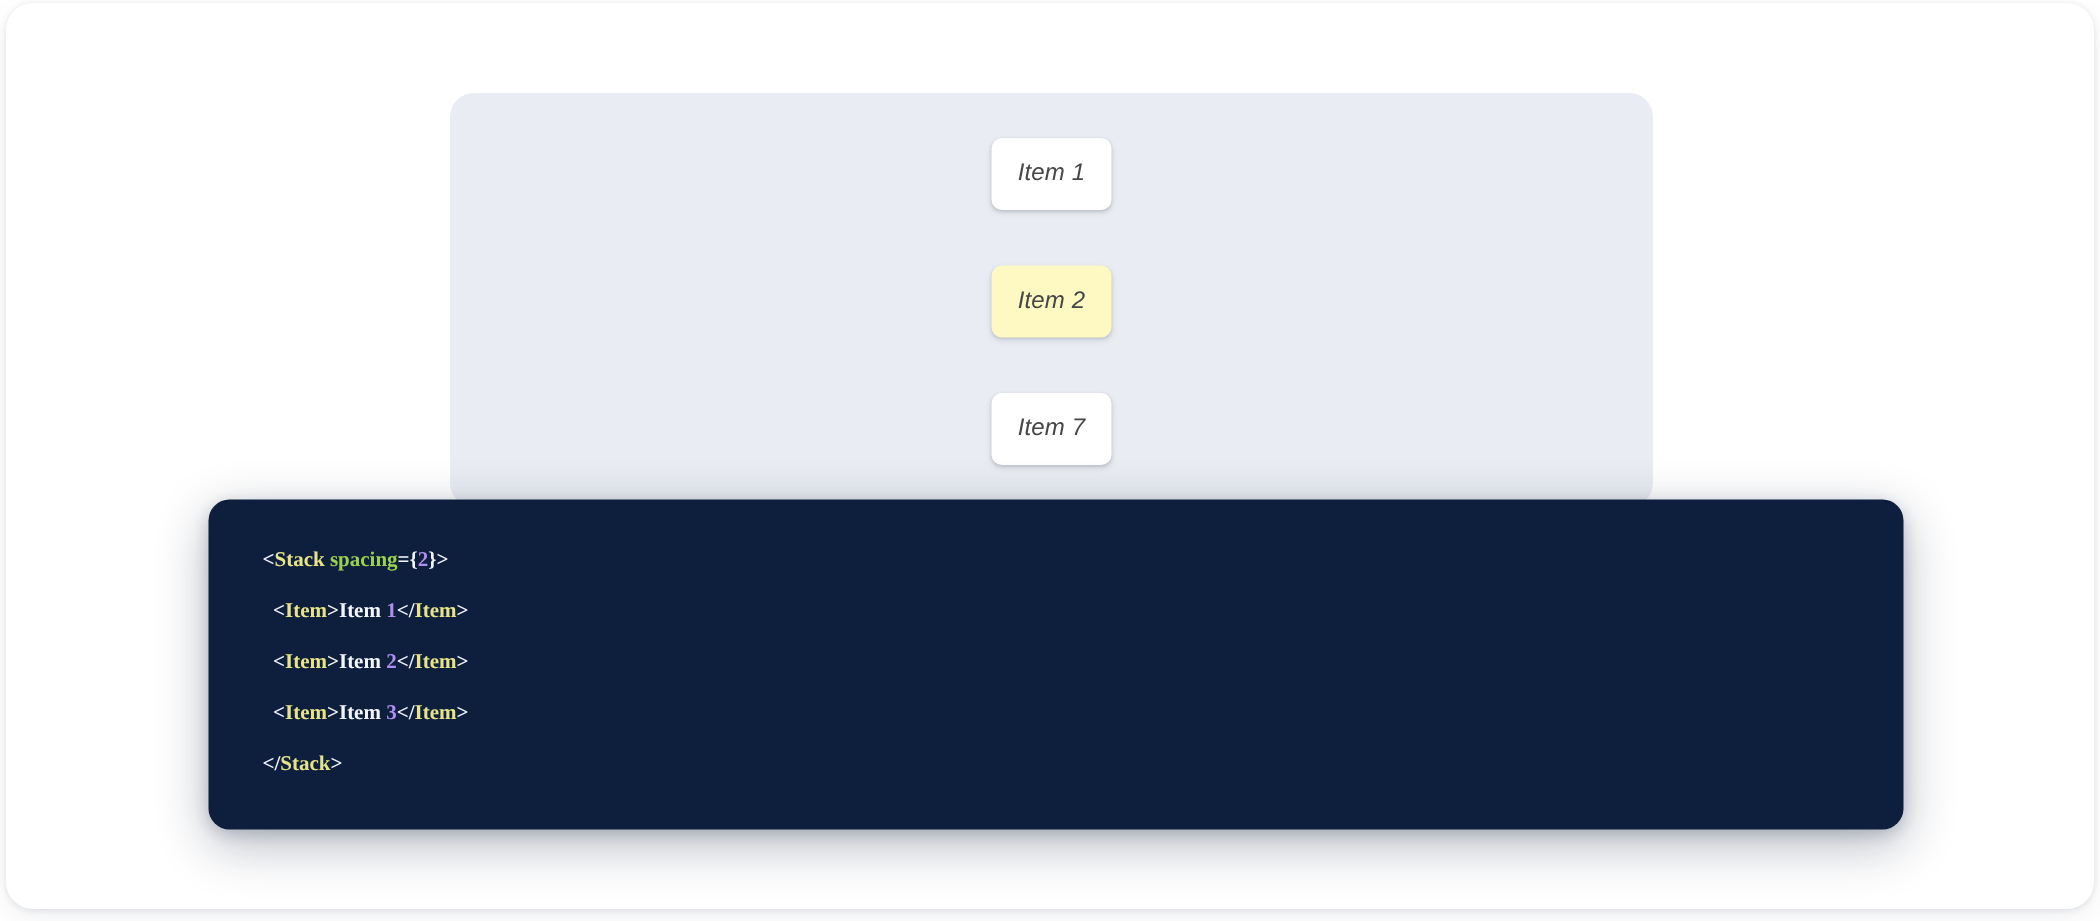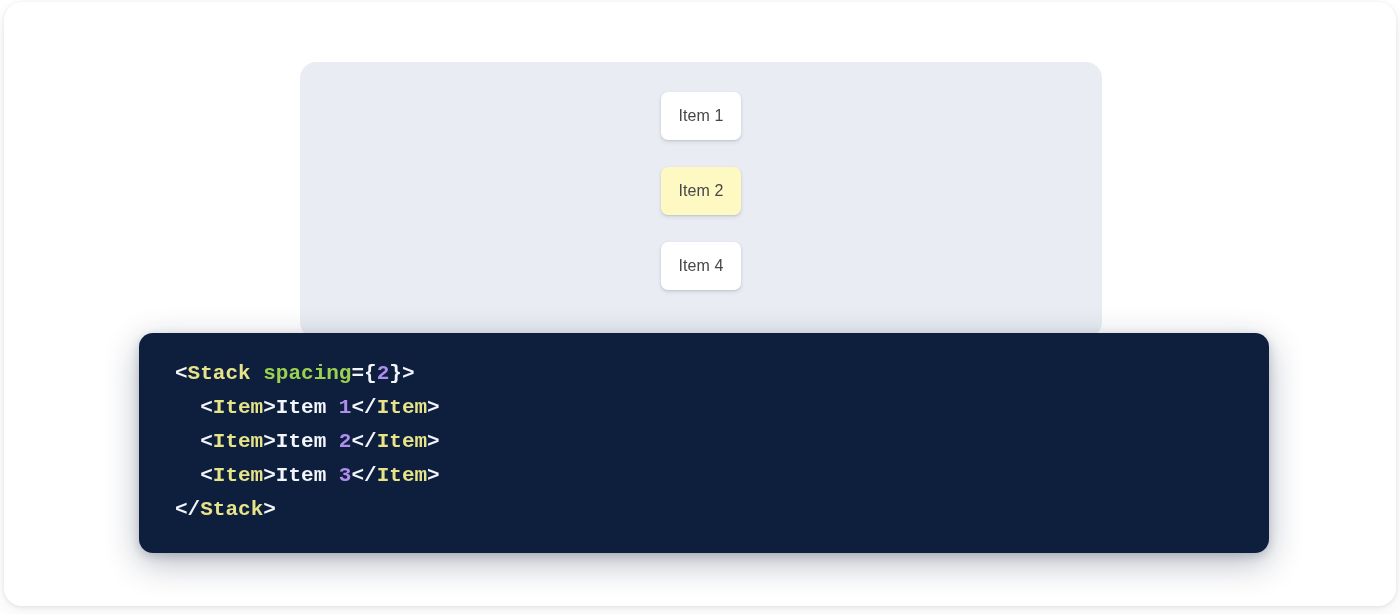--- a/index.html
+++ b/index.html
@@ -41,21 +41,22 @@
     position: absolute;
     left: 0;
     top: 0;
     width: 100%;
     height: 100%;
     display: flex;
     flex-direction: column;
     align-items: center;
     justify-content: flex-start;
     padding-top: 30px;
-    gap: 27px;
+    gap: 37px;
+    font-style: italic;
   }
 
   .stack-item {
     width: 80px;
     height: 48px;
     background: #ffffff;
     border-radius: 7px;
     display: flex;
     align-items: center;
     justify-content: center;
@@ -75,22 +76,22 @@
     height: 220px;
     background: #0e1e3d;
     border-radius: 14px;
     box-shadow: 0 10px 34px rgba(15, 30, 61, 0.30),
                 0 3px 10px rgba(15, 30, 61, 0.18);
     padding: 24px 0 0 36px;
     overflow: hidden;
   }
 
   #code-listing {
-    font-family: Liberation Mono, monospace;
-    font-size: 21px;
+    font-family: Liberation Serif, serif;
+    font-size: 14px;
     font-weight: bold;
     line-height: 34px;
     white-space: pre;
     color: #f2f5fb;
   }
 
   .code-line { display: block; height: 34px; }
 
   .tok-punct { color: #f2f5fb; }
   .tok-tag   { color: #e6e388; }
@@ -105,21 +106,21 @@
 
   <div id="preview-panel" style="background: rgb(233, 236, 242);">
     <div id="stack-container">
       <div class="stack-item" style="background: rgb(255, 255, 255); color: rgb(71, 71, 71);">
         <span>Item 1</span>
       </div>
       <div class="stack-item" style="background: #fef9c3; color: rgb(71, 71, 71);">
         <span>Item 2</span>
       </div>
       <div class="stack-item" style="background: rgb(255, 255, 255); color: rgb(71, 71, 71);">
-        <span>Item 4</span>
+        <span>Item 7</span>
       </div>
     </div>
   </div>
 
   <div id="code-block" style="background: rgb(14, 30, 61);">
     <div id="code-listing"><span class="code-line"><span class="tok-punct" style="color: rgb(242, 245, 251);">&lt;</span><span class="tok-tag" style="color: rgb(230, 227, 136);">Stack</span><span class="tok-text" style="color: rgb(242, 245, 251);"> </span><span class="tok-attr" style="color: rgb(154, 209, 79);">spacing</span><span class="tok-punct" style="color: rgb(242, 245, 251);">={</span><span class="tok-num" style="color: rgb(176, 142, 240);">2</span><span class="tok-punct" style="color: rgb(242, 245, 251);">}&gt;</span></span><span class="code-line"><span class="tok-punct" style="color: rgb(242, 245, 251);">  &lt;</span><span class="tok-tag" style="color: rgb(230, 227, 136);">Item</span><span class="tok-punct" style="color: rgb(242, 245, 251);">&gt;</span><span class="tok-text" style="color: rgb(242, 245, 251);">Item </span><span class="tok-num" style="color: rgb(176, 142, 240);">1</span><span class="tok-punct" style="color: rgb(242, 245, 251);">&lt;/</span><span class="tok-tag" style="color: rgb(230, 227, 136);">Item</span><span class="tok-punct" style="color: rgb(242, 245, 251);">&gt;</span></span><span class="code-line"><span class="tok-punct" style="color: rgb(242, 245, 251);">  &lt;</span><span class="tok-tag" style="color: rgb(230, 227, 136);">Item</span><span class="tok-punct" style="color: rgb(242, 245, 251);">&gt;</span><span class="tok-text" style="color: rgb(242, 245, 251);">Item </span><span class="tok-num" style="color: rgb(176, 142, 240);">2</span><span class="tok-punct" style="color: rgb(242, 245, 251);">&lt;/</span><span class="tok-tag" style="color: rgb(230, 227, 136);">Item</span><span class="tok-punct" style="color: rgb(242, 245, 251);">&gt;</span></span><span class="code-line"><span class="tok-punct" style="color: rgb(242, 245, 251);">  &lt;</span><span class="tok-tag" style="color: rgb(230, 227, 136);">Item</span><span class="tok-punct" style="color: rgb(242, 245, 251);">&gt;</span><span class="tok-text" style="color: rgb(242, 245, 251);">Item </span><span class="tok-num" style="color: rgb(176, 142, 240);">3</span><span class="tok-punct" style="color: rgb(242, 245, 251);">&lt;/</span><span class="tok-tag" style="color: rgb(230, 227, 136);">Item</span><span class="tok-punct" style="color: rgb(242, 245, 251);">&gt;</span></span><span class="code-line"><span class="tok-punct" style="color: rgb(242, 245, 251);">&lt;/</span><span class="tok-tag" style="color: rgb(230, 227, 136);">Stack</span><span class="tok-punct" style="color: rgb(242, 245, 251);">&gt;</span></span></div>
   </div>
 
 </div>
 

